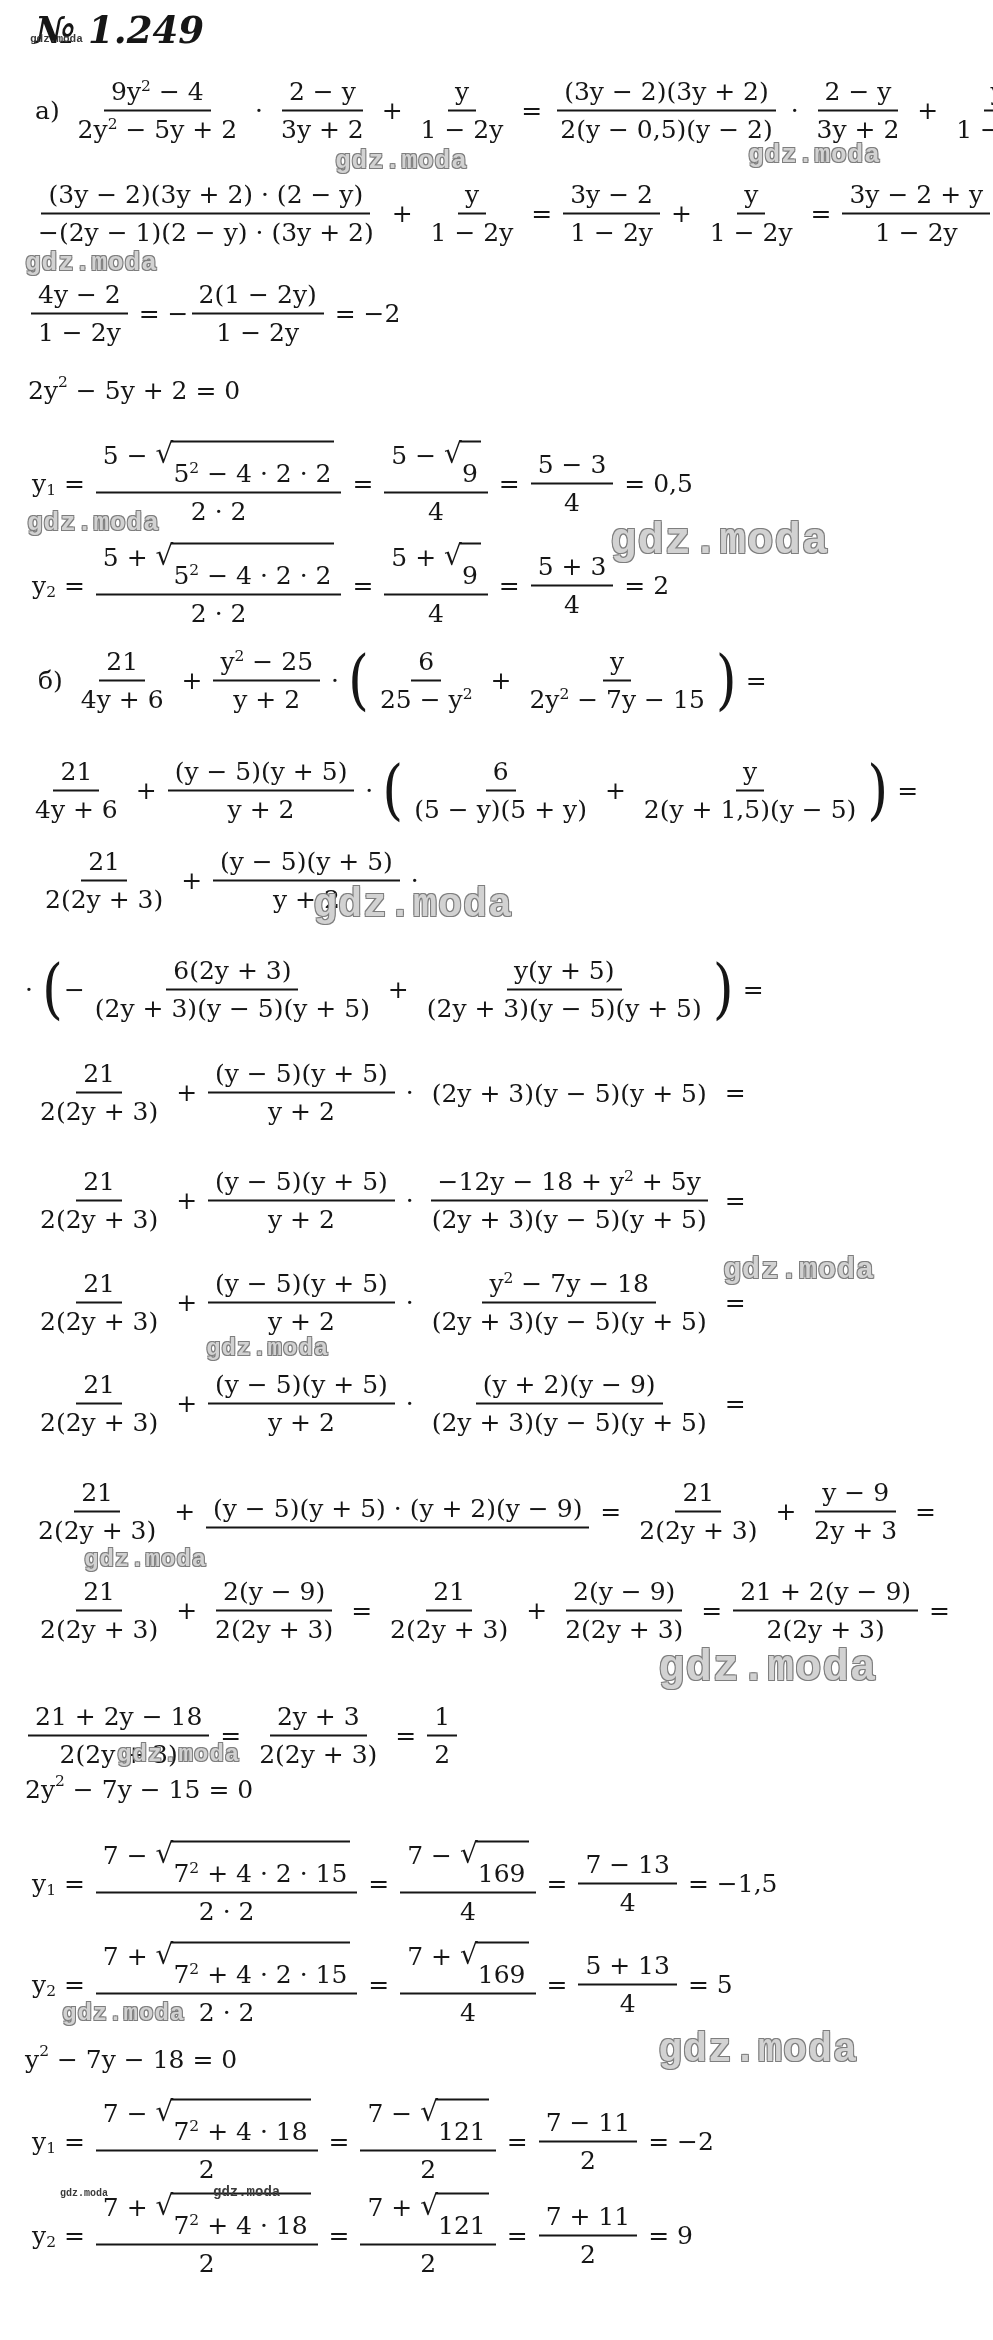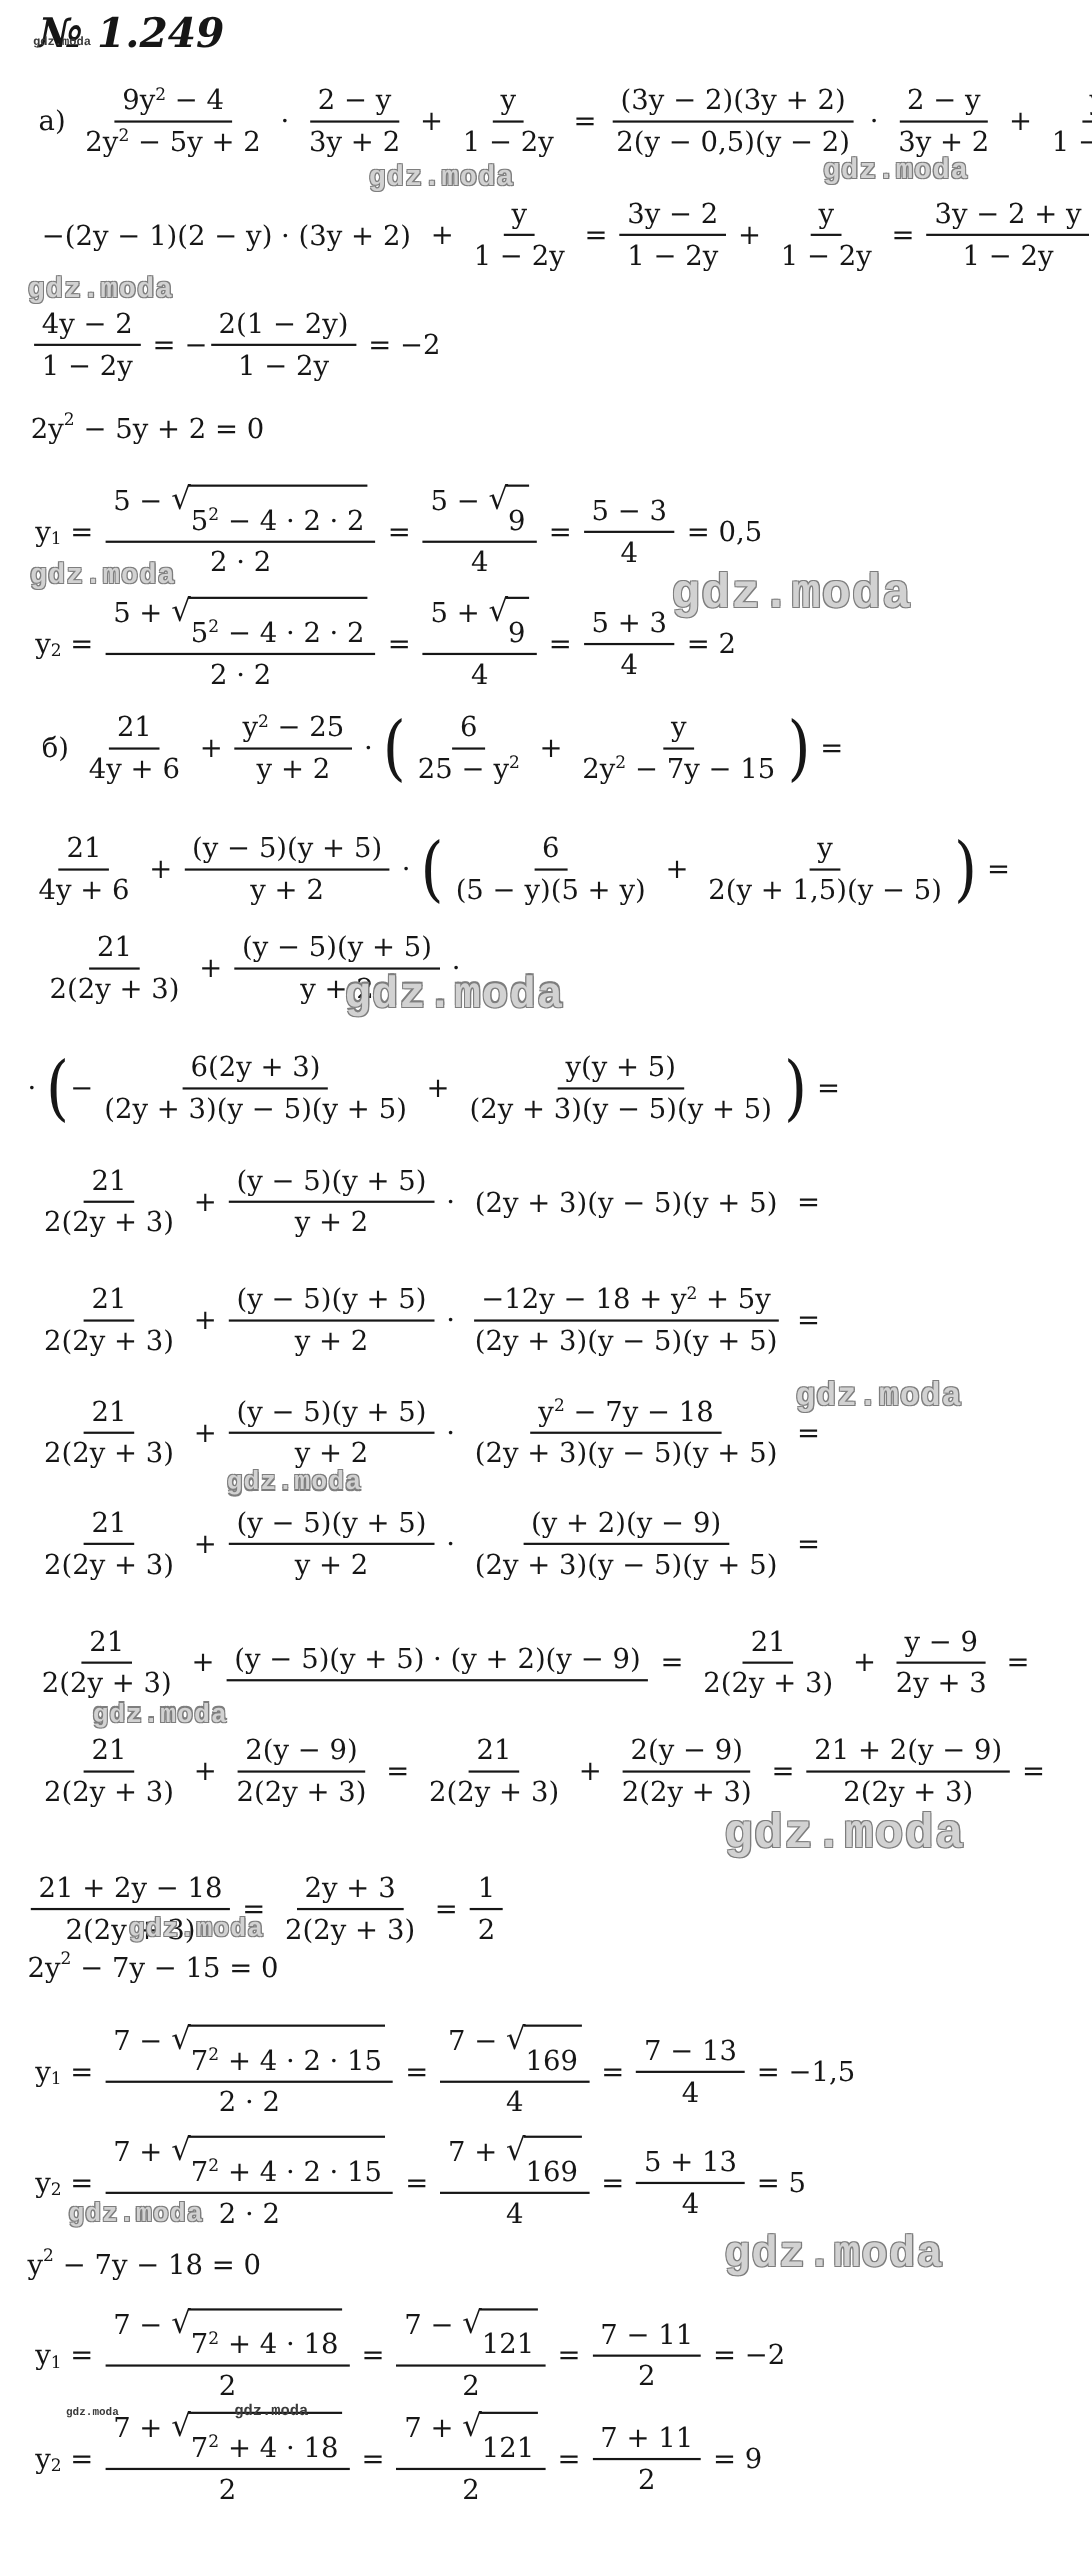--- a/index.html
+++ b/index.html
@@ -58,20 +58,21 @@
         <span class="de"><span class="tx">3y + 2</span></span>
       </span>
       <span class="tx"> + </span>
       <span class="fr">
         <span class="nu"><span class="tx">y</span></span>
         <span class="de"><span class="tx">1 − 2y</span></span>
       </span>
     </div>
     <div class="ml" style="top: 213px; left: 28px;">
       <span class="fr">
+        <span class="nu"><span class="tx">(3y − 2)(3y + 2) · (2 − y)</span></span>
         <span class="de"><span class="tx">−(2y − 1)(2 − y) · (3y + 2)</span></span>
       </span>
       <span class="tx"> + </span>
       <span class="fr">
         <span class="nu"><span class="tx">y</span></span>
         <span class="de"><span class="tx">1 − 2y</span></span>
       </span>
       <span class="tx"> = </span>
       <span class="fr">
         <span class="nu"><span class="tx">3y − 2</span></span>

